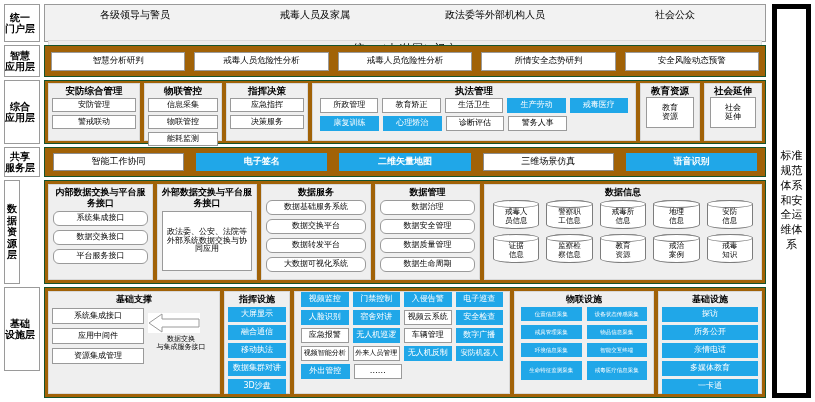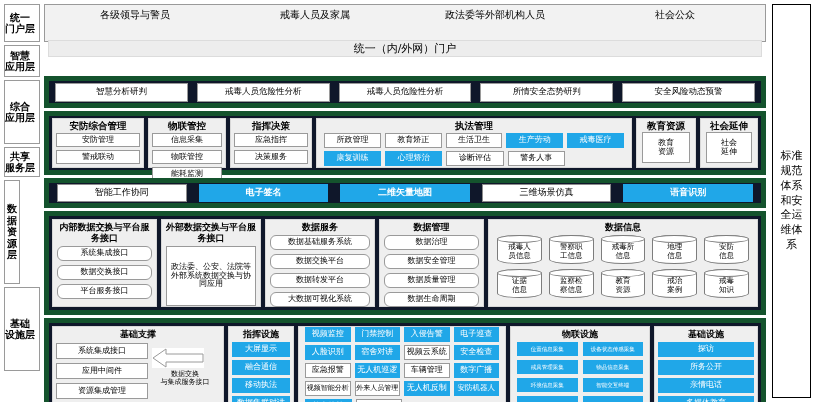--- a/index.html
+++ b/index.html
@@ -11,22 +11,22 @@
   .canvas{position:relative;width:815px;height:402px;box-sizing:border-box;}
 
   
   .layer-label{
     border:1px solid #9a9a9a;background:#fff;
     display:flex;align-items:center;justify-content:flex-start;
     text-align:center;font-weight:bold;font-size:10px;line-height:1.15;
     box-sizing:border-box;
   }
   .layer-body{
-    border:5px solid #14532d;background:#0f172a;
-    box-sizing:border-box;position:relative;margin-top:31px;
+    border:1px solid #14532d;background:#a16207;
+    box-sizing:border-box;position:relative;
   }
   .grp{
     background:#efefef;border:1px solid #d8d8d8;
     box-sizing:border-box;position:relative;
   }
   .grp-title{
     text-align:center;font-weight:bold;font-size:9.5px;
     line-height:12px;padding-top:1px;
   }
   .chip{
@@ -147,21 +147,21 @@
   #g-iot{width:140px;}
   #iot-grid{display:flex;flex-direction:column;gap:4px;padding:0 3px;}
   #iot-grid .row{gap:5px;}
   #iot-grid .chip{flex:1;height:14px;font-size:5.5px;}
   #iot-grid .row.tall .chip{height:19px;}
   #g-infra2{width:104px;}
 
   
   #right-band{
     position:absolute;left:772px;top:4px;width:39px;height:394px;
-    border:1px solid #000000;background:#fff;box-sizing:border-box;
+    border:5px solid #000000;background:#fff;box-sizing:border-box;
     display:flex;align-items:center;justify-content:center;
   }
   #right-band-text{
     font-size:11px;line-height:1.35;text-align:center;width:26px;
     word-break:break-all;
   }
 </style>
 </head>
 <body>
 

